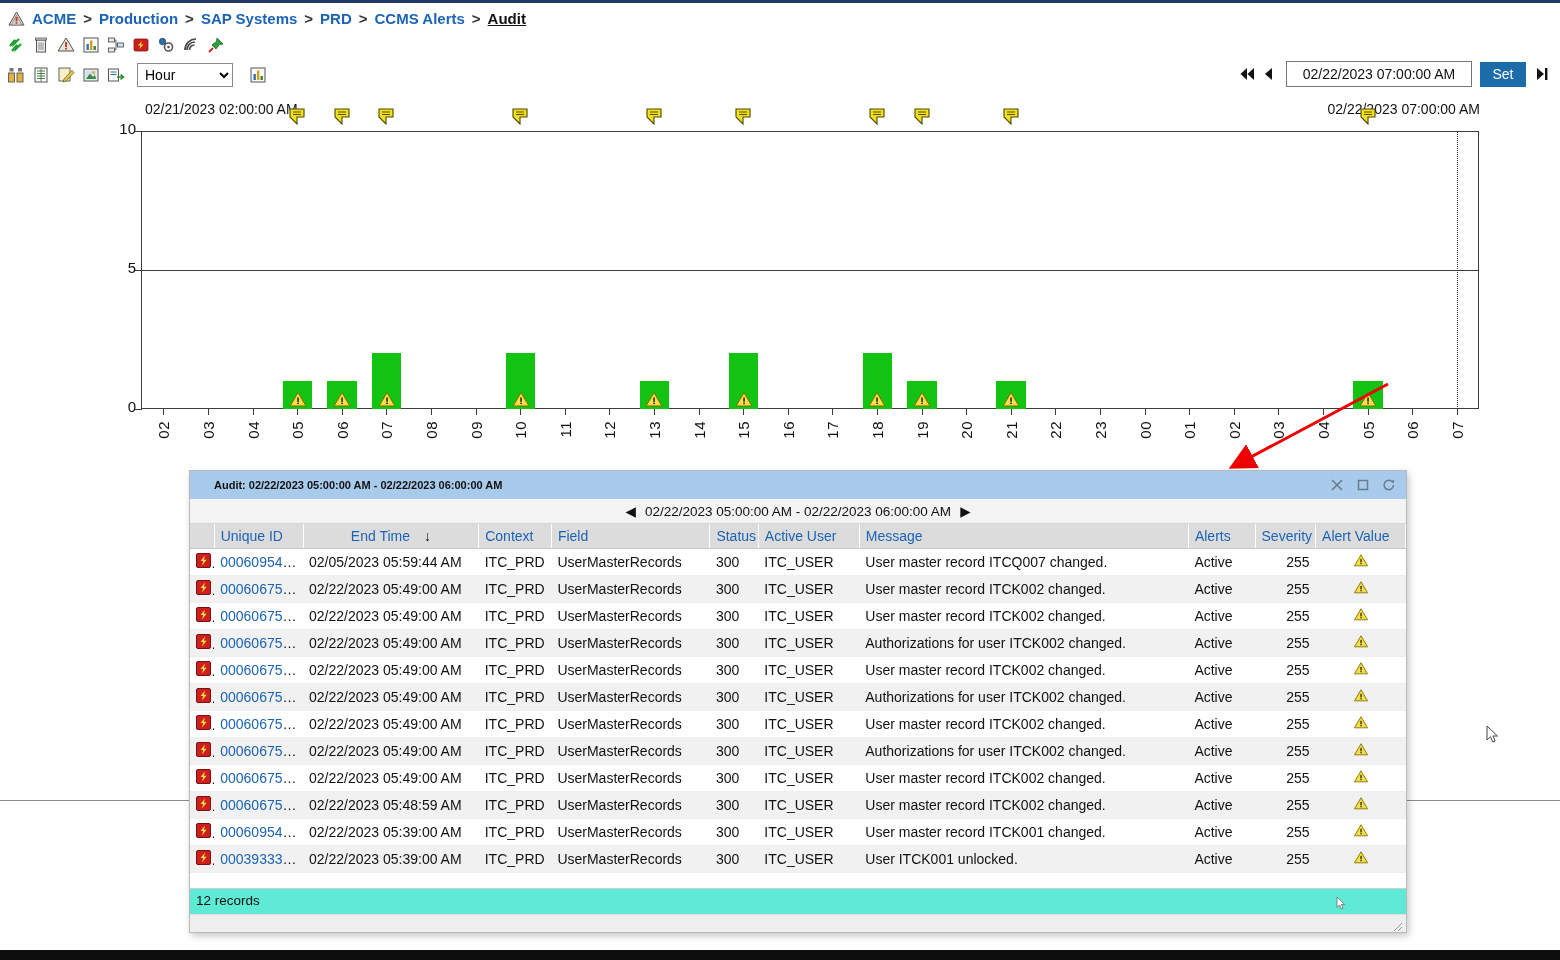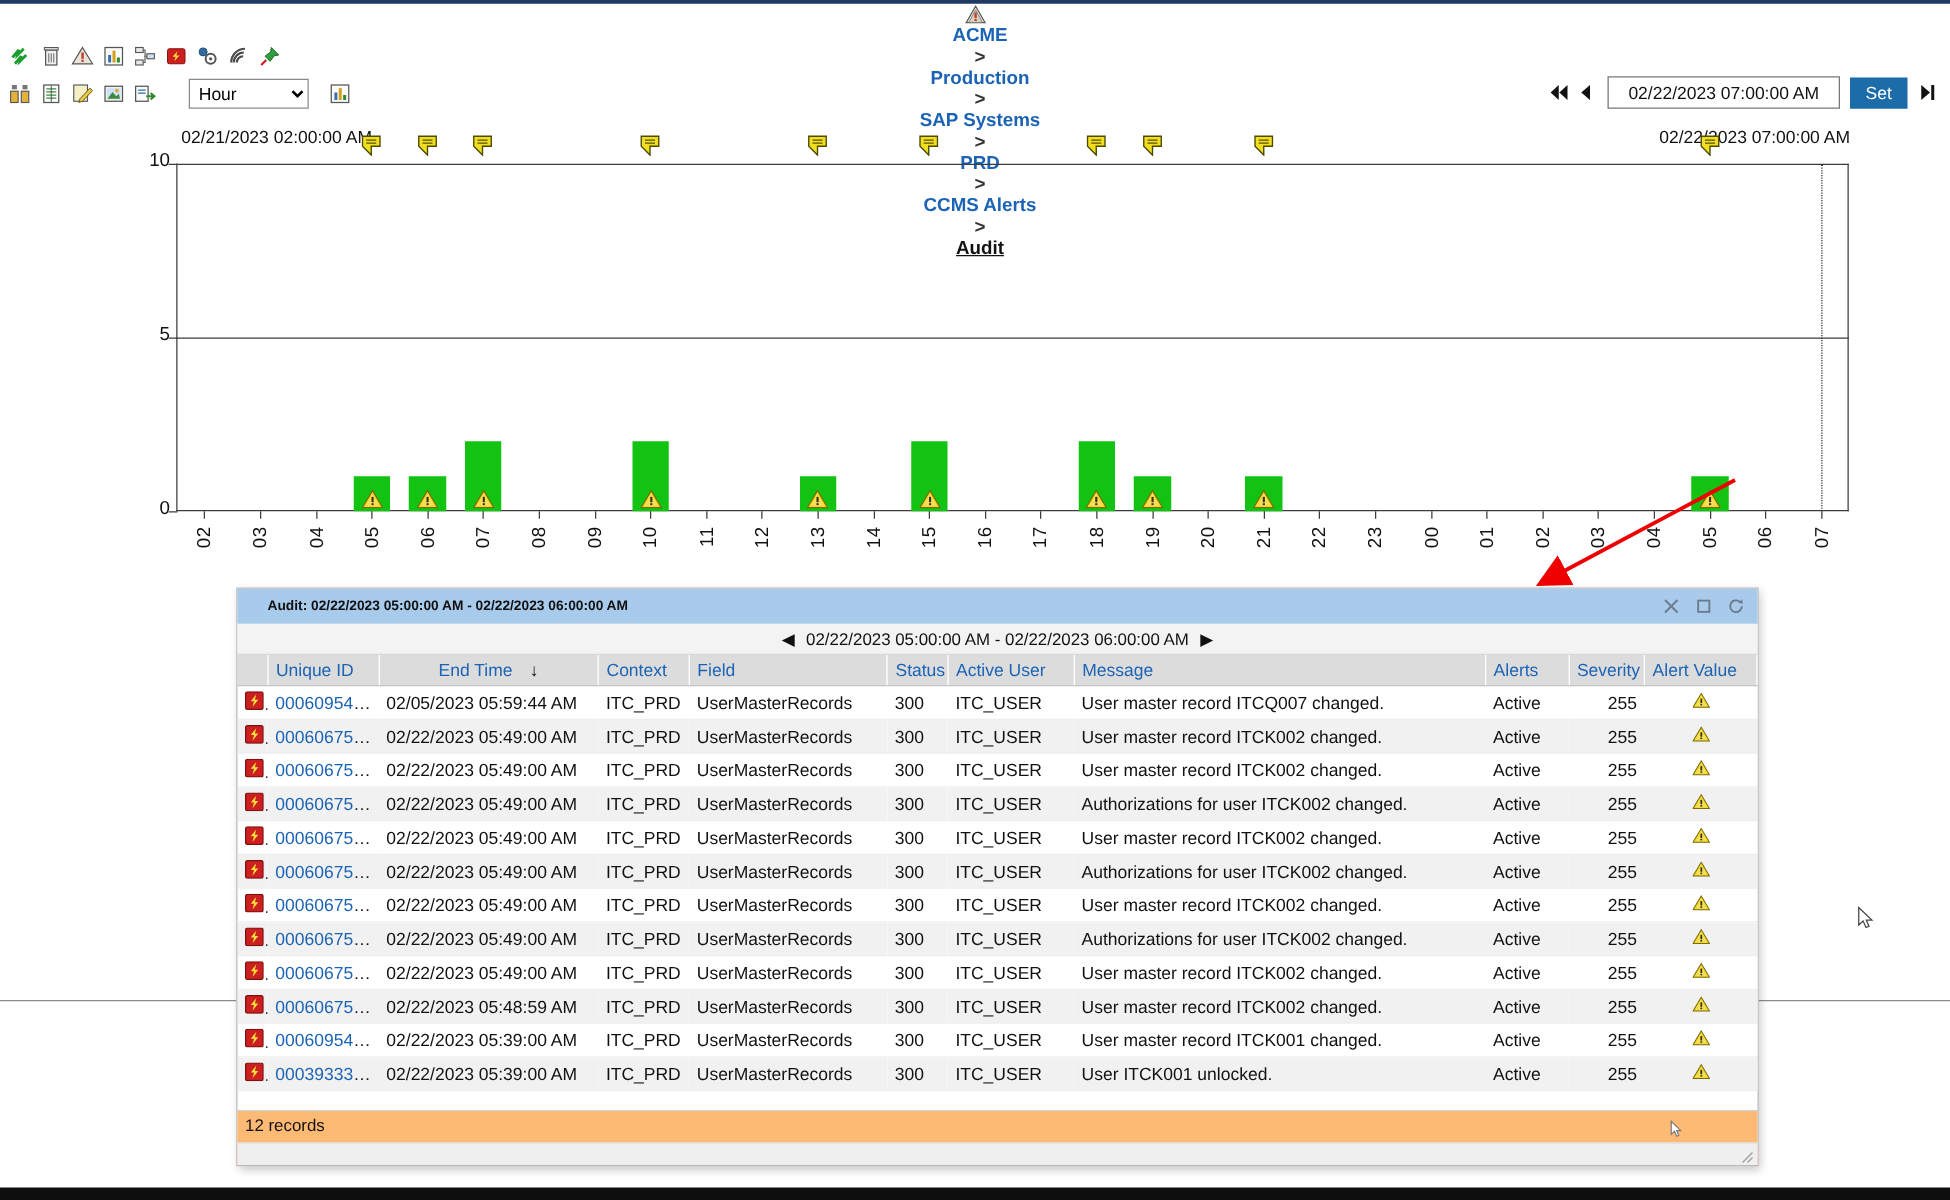--- a/index.html
+++ b/index.html
@@ -11,33 +11,33 @@
   }
   #root { position: relative; width: 1560px; height: 960px; }
 
   
   .top-accent { position:absolute; left:0; top:0; width:1560px; height:3px; background:#1f3864; }
 
   
   .breadcrumb {
     position:absolute; left:0; top:4px; width:1560px; height:29px;
     display:flex; align-items:center; padding-left:8px; box-sizing:border-box;
-    font-size:15px; font-weight:bold;flex-direction:column;
+    font-size:15px; font-weight:bold;
   }
   .bc-link { color:#1b63b5; cursor:pointer; white-space:nowrap; }
   .bc-sep { color:#333; margin:0 7px; font-weight:bold; }
   .bc-current { color:#111;text-decoration:underline; }
   .bc-icon { width:17px; height:16px; margin-right:7px; position:relative; }
 
   
   .toolbar1 { position:absolute; left:6px; top:33px; height:24px; display:flex; align-items:center; gap:5px; }
   .toolbar2 { position:absolute; left:6px; top:60px; height:30px; display:flex; align-items:center; gap:5px; }
   .tb-btn { width:20px; height:20px; position:relative; display:inline-block; cursor:pointer; }
 
-  .sel-wrap { margin-left:20px; }
+  .sel-wrap { margin-left:6px; }
   select.period {
     width:96px; height:24px; font-size:14px; font-family:"Liberation Sans", sans-serif;
     border:1px solid #8a8a8a; background:#fff; padding-left:3px;
   }
 
   
   .timenav { position:absolute; right:10px; top:60px; height:28px; display:flex; align-items:center; gap:8px; }
   .navbtn { width:16px; height:18px; cursor:pointer; position:relative; }
   input.timefield {
     width:180px; height:22px; font-size:14px; text-align:center;
@@ -113,21 +113,21 @@
   table.grid tr.odd td { background:#ffffff; }
   table.grid tr.even td { background:#f1f1f1; }
   td.idcell a { color:#1b63b5; text-decoration:none; cursor:pointer; }
   td.num { text-align:right; }
   td.center { text-align:center; }
   .sapicon { width:15px; height:15px; display:inline-block; position:relative; }
   .warn-sm { width:14px; height:13px; display:inline-block; }
 
   .panel-footer {
     position:absolute; left:0; bottom:0; width:100%; height:44px; box-sizing:border-box;
-    background:#fdba74; border-top:1px solid #d0d0d0;
+    background:#5eead4; border-top:1px solid #d0d0d0;
   }
   .rec-count { position:absolute; left:6px; top:4px; font-size:13.5px; color:#111; }
   .footer-strip { position:absolute; left:0; bottom:0; width:100%; height:17px; background:#efefef; border-top:1px solid #e0e0e0; }
   .resize-grip { position:absolute; right:3px; bottom:2px; width:12px; height:12px; cursor:nwse-resize; }
 
   
   .hline-left { position:absolute; left:0; top:800px; width:189px; height:1px; background:#8c8c8c; }
   .hline-right { position:absolute; left:1407px; top:800px; width:153px; height:1px; background:#8c8c8c; }
   .bottom-bar { position:absolute; left:0; bottom:0; width:1560px; height:10px; background:#0e0e0e; }
   .cursor-main { position:absolute; left:1486px; top:725px; }

